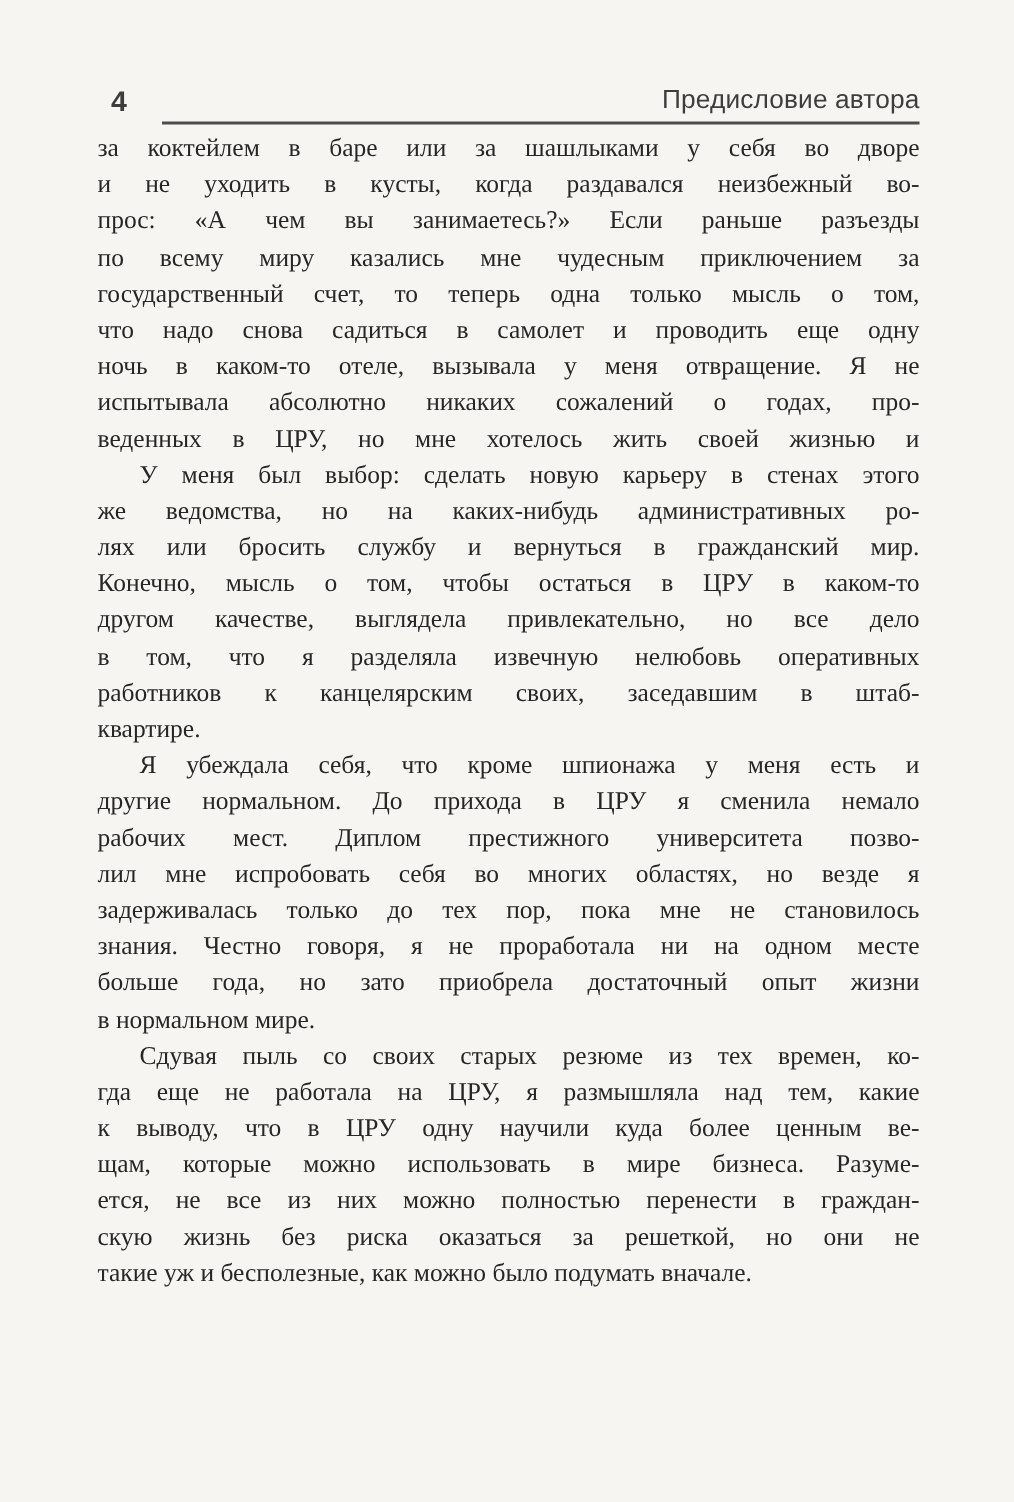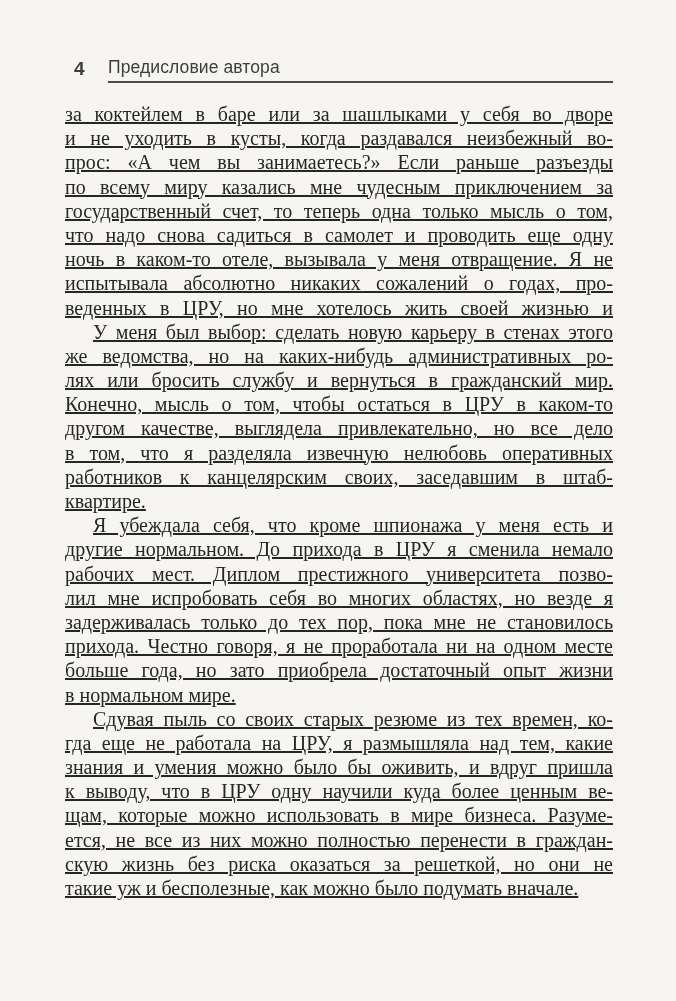--- a/index.html
+++ b/index.html
@@ -33,34 +33,34 @@
     font-weight: 600;
     line-height: 1;
     padding-left: 9px;
     margin-right: 23px;
     margin-bottom: 5px;
     letter-spacing: 0.5px;
   }
   .header-rule {
     flex: 1;
     border-bottom: 2px solid var(--rule, #4c4c4c);
+    text-align: right;
     padding-bottom: 4px;
     margin-top: 10px;
   }
   .running-title {
     font-size: 17.5px;
     line-height: 1;
     letter-spacing: 0.1px;
   }
   
   .page-body {
-    margin-top: 19px;
+    margin-top: 4px;
     color: var(--fg, #262626);
-    font-size: 20px;
-    text-decoration: underline;
+    font-size: 17px;
   }
   .text-line {
     height: 24.2px;
     line-height: 24.2px;
     text-align: justify;
     text-align-last: justify;
     white-space: normal;
     overflow: hidden;
   }
   .text-line.para-end {
@@ -101,28 +101,27 @@
         <div class="text-line">в том, что я разделяла извечную нелюбовь оперативных</div>
         <div class="text-line">работников к канцелярским своих, заседавшим в штаб-</div>
         <div class="text-line para-end">квартире.</div>
       </div>
       <div class="paragraph">
         <div class="text-line para-start indented">Я убеждала себя, что кроме шпионажа у меня есть и</div>
         <div class="text-line">другие нормальном. До прихода в ЦРУ я сменила немало</div>
         <div class="text-line">рабочих мест. Диплом престижного университета позво-</div>
         <div class="text-line">лил мне испробовать себя во многих областях, но везде я</div>
         <div class="text-line">задерживалась только до тех пор, пока мне не становилось</div>
-        <div class="text-line">прихода. Честно говоря, я не проработала ни на одном месте</div>
+        <div class="text-line">знания. Честно говоря, я не проработала ни на одном месте</div>
         <div class="text-line">больше года, но зато приобрела достаточный опыт жизни</div>
         <div class="text-line para-end">в нормальном мире.</div>
       </div>
       <div class="paragraph">
         <div class="text-line para-start indented">Сдувая пыль со своих старых резюме из тех времен, ко-</div>
         <div class="text-line">гда еще не работала на ЦРУ, я размышляла над тем, какие</div>
-        <div class="text-line">знания и умения можно было бы оживить, и вдруг пришла</div>
         <div class="text-line">к выводу, что в ЦРУ одну научили куда более ценным ве-</div>
         <div class="text-line">щам, которые можно использовать в мире бизнеса. Разуме-</div>
         <div class="text-line">ется, не все из них можно полностью перенести в граждан-</div>
         <div class="text-line">скую жизнь без риска оказаться за решеткой, но они не</div>
         <div class="text-line para-end">такие уж и бесполезные, как можно было подумать вначале.</div>
       </div>
     </div>
 </div>
 
 </body></html>

